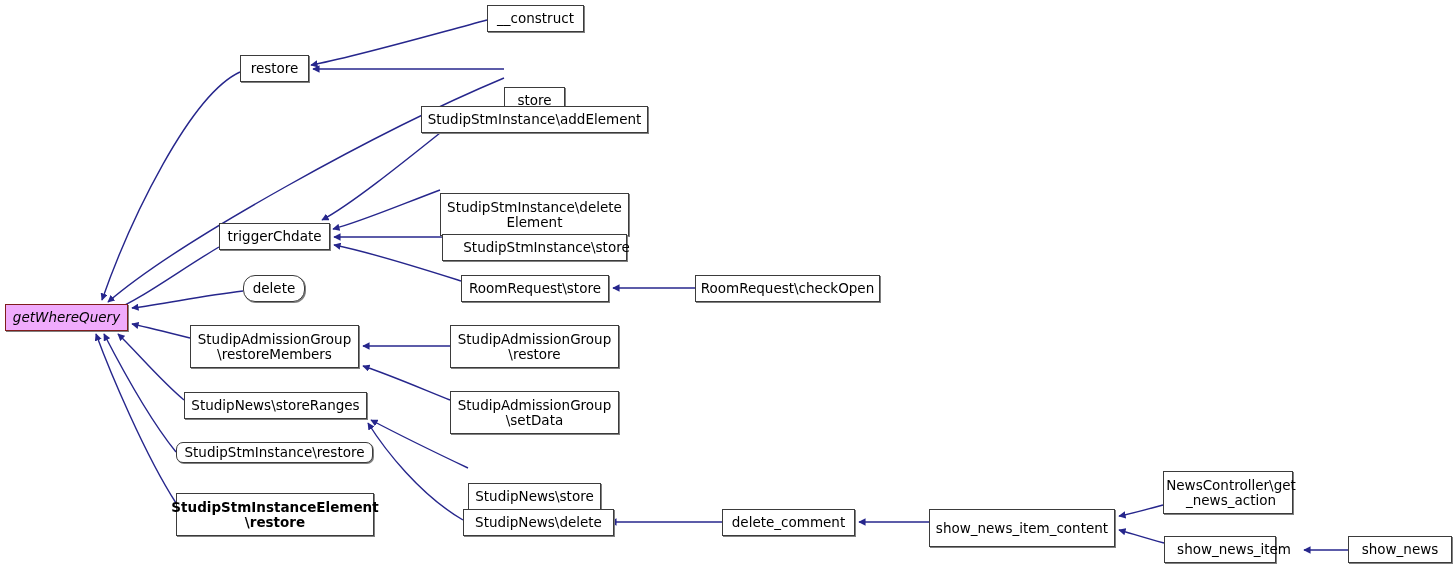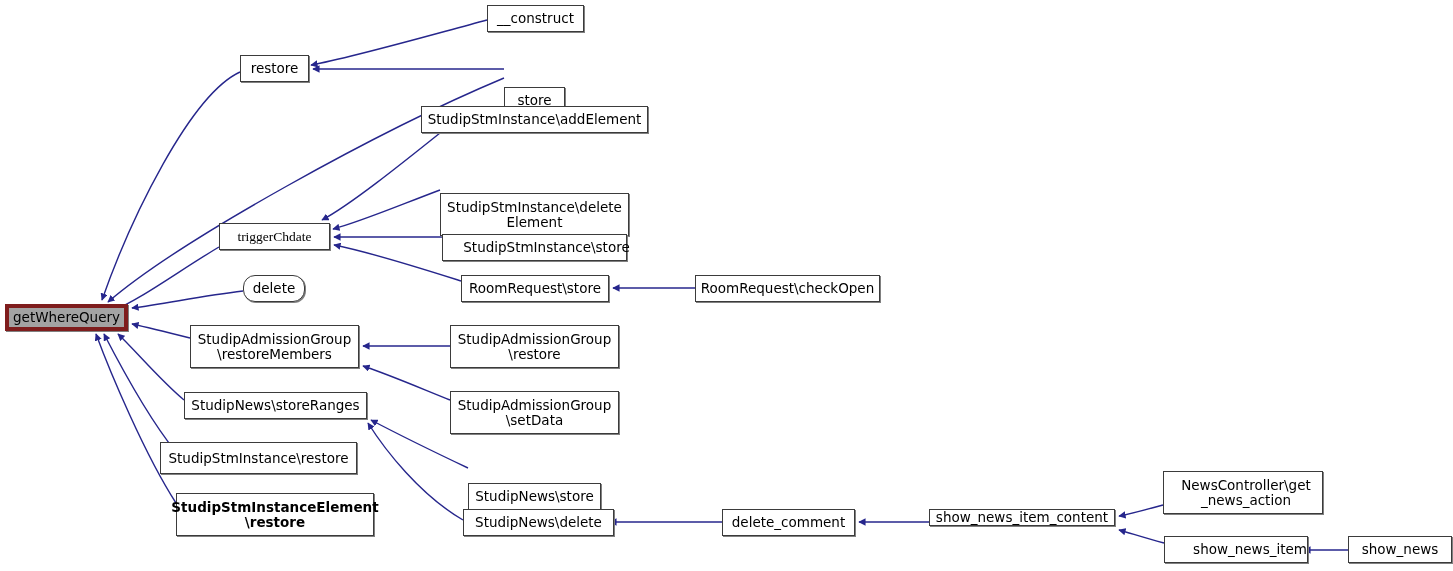--- a/index.html
+++ b/index.html
@@ -34,22 +34,23 @@
     justify-content: center;
     text-align: center;
     font-size: 13.5px;
     line-height: 15px;
     letter-spacing: 0px;
     white-space: pre-line;
     box-shadow: 1px 1px 0 0 #808080;
     z-index: 2;
   }
   .node.highlight {
-    background: #a3a3a3;
-    border: 4px solid #7f1d1d;
+    background: #f0abfc;
+    border: 1px solid #7f1d1d;
+    font-style: italic;
   }
   .node-label {
     display: block;
     padding: 0 4px;
     text-align: center;
   }
 </style>
 </head>
 <body>
 
@@ -90,38 +91,38 @@
   </svg>
 
   <div id="nodes-layer">
       <div class="node highlight" style="left: 5px; top: 304px; width: 123px; height: 27px;"><span class="node-label">getWhereQuery</span></div>
       <div class="node" style="left: 487px; top: 5px; width: 97px; height: 27px;"><span class="node-label">__construct</span></div>
       <div class="node" style="left: 240px; top: 55px; width: 69px; height: 27px;"><span class="node-label">restore</span></div>
       <div class="node" style="left: 504px; top: 55px; width: 61px; height: 27px; margin-top: 32px;"><span class="node-label">store</span></div>
       <div class="node" style="left: 421px; top: 106px; width: 227px; height: 27px;"><span class="node-label">StudipStmInstance\addElement</span></div>
       <div class="node" style="left: 440px; top: 157px; width: 189px; height: 43px; margin-top: 36px;"><span class="node-label">StudipStmInstance\delete
 Element</span></div>
-      <div class="node" style="left: 219px; top: 223px; width: 111px; height: 27px; font-family: Liberation Serif, serif;"><span class="node-label">triggerChdate</span></div>
+      <div class="node" style="left: 219px; top: 223px; width: 111px; height: 27px;"><span class="node-label">triggerChdate</span></div>
       <div class="node" style="left: 442px; top: 234px; width: 185px; height: 27px; padding-left: 24px;"><span class="node-label">StudipStmInstance\store</span></div>
       <div class="node" style="left: 243px; top: 275px; width: 62px; height: 27px; border-radius: 12px;"><span class="node-label">delete</span></div>
       <div class="node" style="left: 461px; top: 275px; width: 148px; height: 27px;"><span class="node-label">RoomRequest\store</span></div>
       <div class="node" style="left: 695px; top: 275px; width: 185px; height: 27px;"><span class="node-label">RoomRequest\checkOpen</span></div>
       <div class="node" style="left: 190px; top: 325px; width: 169px; height: 43px;"><span class="node-label">StudipAdmissionGroup
 \restoreMembers</span></div>
       <div class="node" style="left: 450px; top: 325px; width: 169px; height: 43px;"><span class="node-label">StudipAdmissionGroup
 \restore</span></div>
       <div class="node" style="left: 450px; top: 391px; width: 169px; height: 43px;"><span class="node-label">StudipAdmissionGroup
 \setData</span></div>
       <div class="node" style="left: 184px; top: 392px; width: 183px; height: 27px;"><span class="node-label">StudipNews\storeRanges</span></div>
-      <div class="node" style="left: 160px; top: 442px; width: 197px; height: 32px;"><span class="node-label">StudipStmInstance\restore</span></div>
+      <div class="node" style="left: 176px; top: 442px; width: 197px; height: 21px; border-radius: 7px;"><span class="node-label">StudipStmInstance\restore</span></div>
       <div class="node" style="left: 468px; top: 459px; width: 133px; height: 27px; margin-top: 24px;"><span class="node-label">StudipNews\store</span></div>
       <div class="node" style="left: 176px; top: 493px; width: 198px; height: 43px; font-weight: bold;"><span class="node-label">StudipStmInstanceElement
 \restore</span></div>
       <div class="node" style="left: 463px; top: 509px; width: 151px; height: 27px;"><span class="node-label">StudipNews\delete</span></div>
       <div class="node" style="left: 722px; top: 509px; width: 133px; height: 27px;"><span class="node-label">delete_comment</span></div>
-      <div class="node" style="left: 929px; top: 509px; width: 186px; height: 17px;"><span class="node-label">show_news_item_content</span></div>
-      <div class="node" style="left: 1163px; top: 471px; width: 160px; height: 43px; padding-left: 6px;"><span class="node-label">NewsController\get
+      <div class="node" style="left: 929px; top: 509px; width: 186px; height: 38px;"><span class="node-label">show_news_item_content</span></div>
+      <div class="node" style="left: 1163px; top: 471px; width: 130px; height: 43px; padding-left: 6px;"><span class="node-label">NewsController\get
 _news_action</span></div>
-      <div class="node" style="left: 1164px; top: 536px; width: 144px; height: 27px; padding-left: 28px;"><span class="node-label">show_news_item</span></div>
+      <div class="node" style="left: 1164px; top: 536px; width: 112px; height: 27px; padding-left: 28px;"><span class="node-label">show_news_item</span></div>
       <div class="node" style="left: 1348px; top: 536px; width: 104px; height: 27px;"><span class="node-label">show_news</span></div>
     </div>
 
 </div>
 
 </body></html>

